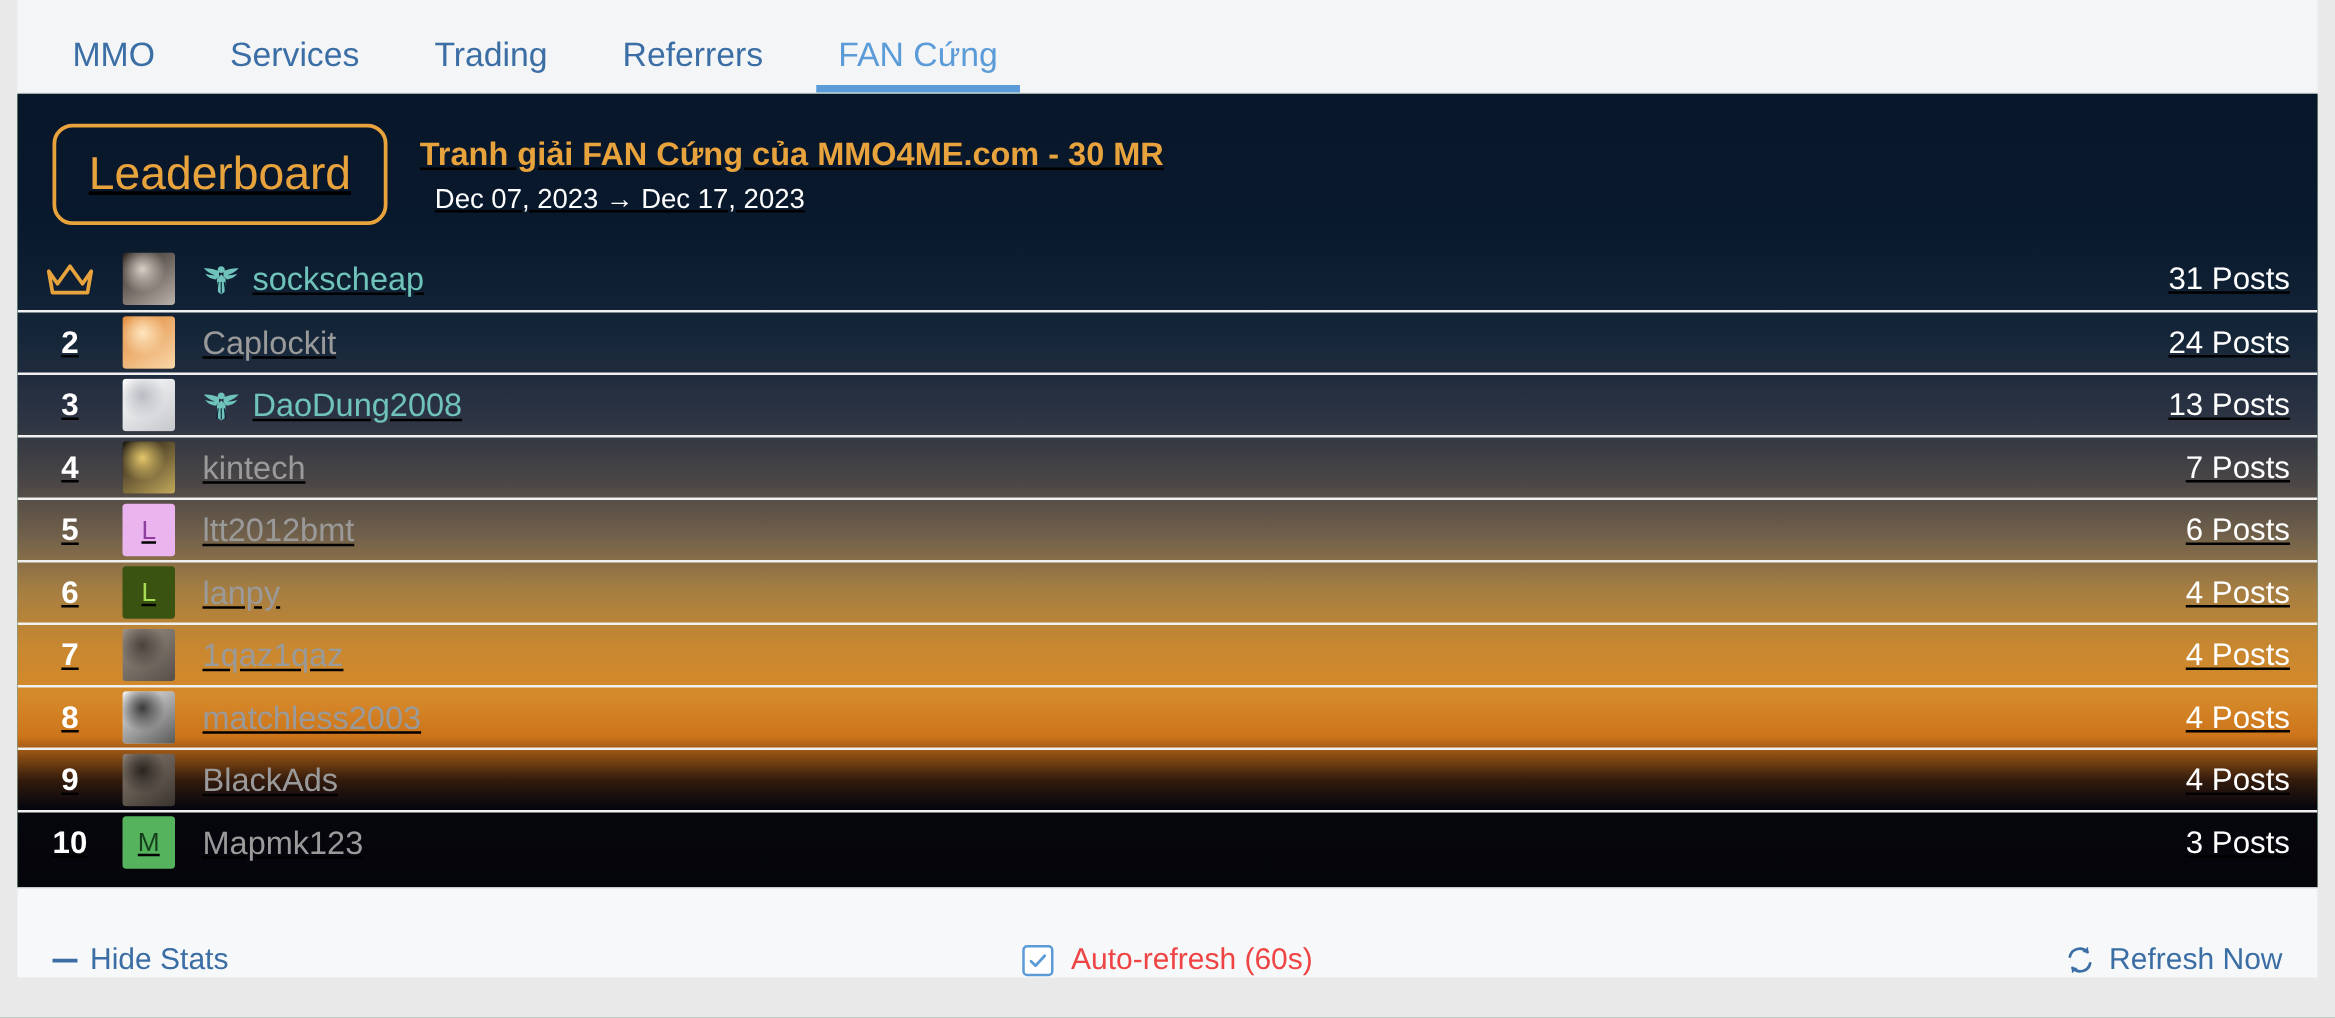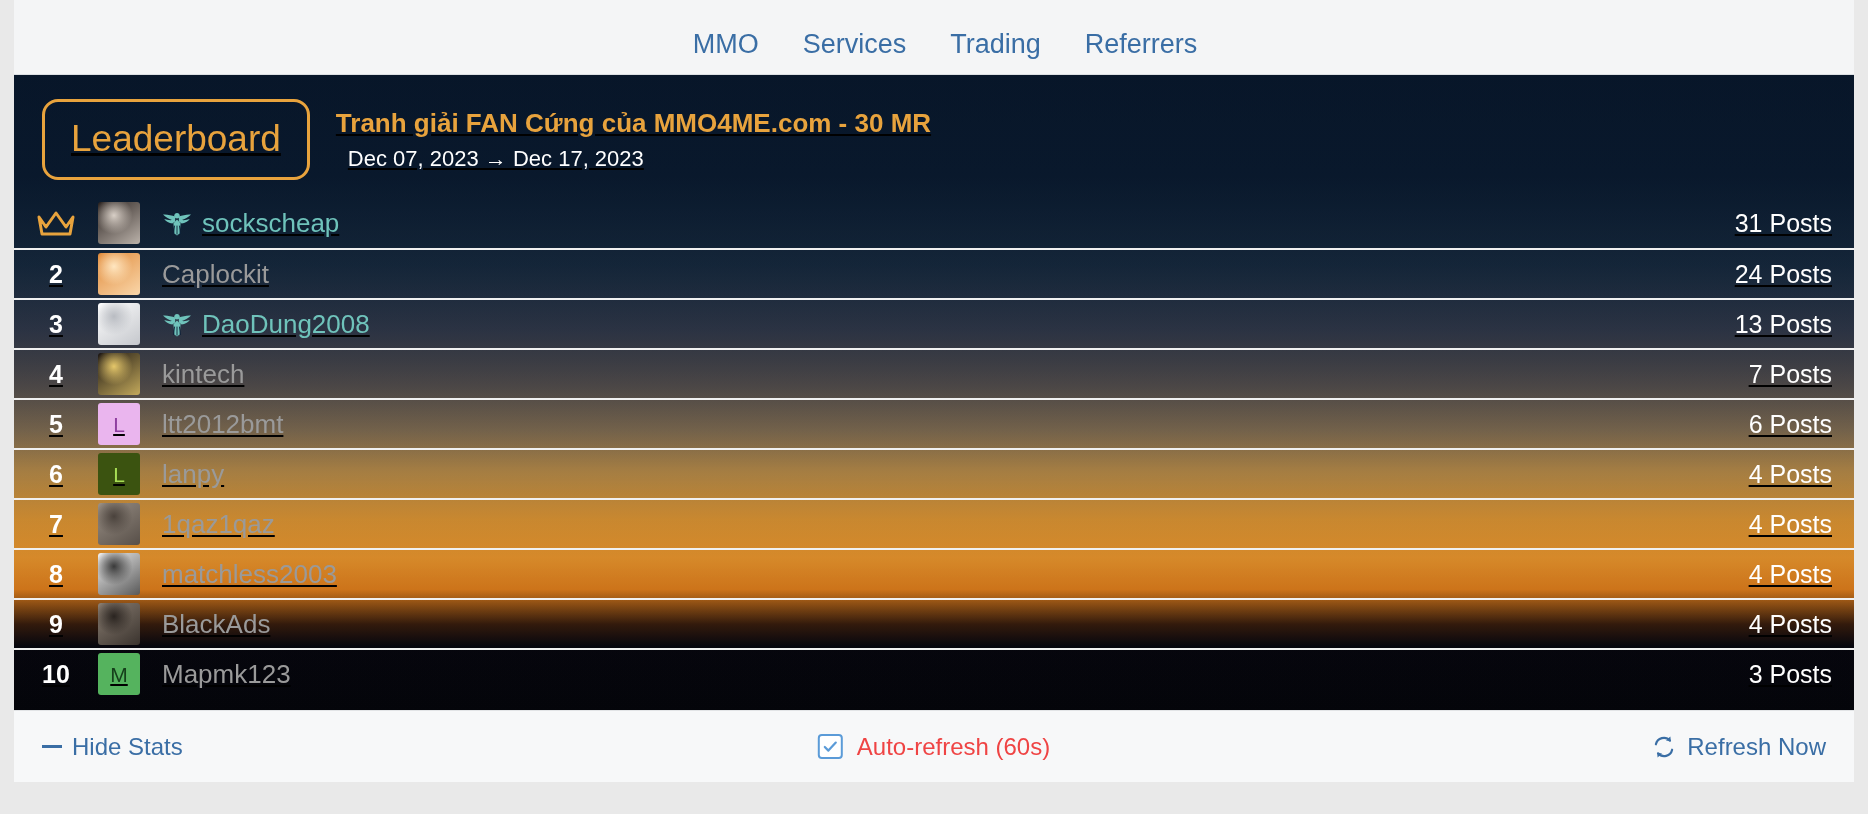--- a/index.html
+++ b/index.html
@@ -17,22 +17,21 @@
   }
 
   
   .tabbar {
     height: 75px;
     background: #f4f5f6;
     border-bottom: 1px solid #dcdfe2;
     display: flex;
     align-items: flex-end;
     padding-left: 22px;
-    gap: 0px;
-    justify-content: center;
+    gap: 16px;
   }
   .tab {
     font-size: 27px;
     color: #3a6ea5;
     padding: 0 22px 16px 22px;
     position: relative;
     cursor: pointer;
     white-space: nowrap;
     line-height: 1;
   }
@@ -155,21 +154,21 @@
     white-space: nowrap;
   }
   .wing { flex: none; display: block; }
 
   
   .footer {
     height: 72px;
     background: #f7f8f9;
     border-top: 1px solid #e2e4e6;
     display: flex;
-    align-items: center;
+    align-items: flex-end;
     padding: 0 28px;
     position: relative;
   }
   .f-left, .f-right {
     display: flex; align-items: center; gap: 10px;
     color: #3a6ea5;
     font-size: 24px;
     cursor: pointer;
     white-space: nowrap;
   }
@@ -200,20 +199,21 @@
 </head>
 <body>
 
 <div class="page">
 
   <div class="tabbar" id="tabbar">
       <div class="tab">MMO</div>
       <div class="tab">Services</div>
       <div class="tab">Trading</div>
       <div class="tab">Referrers</div>
+      <div class="tab active">FAN Cứng</div>
     </div>
 
   <div class="board">
     <div class="bg"></div>
     <div class="bgtint"></div>
     <div class="board-inner">
 
       <div class="bhead">
         <div class="lb-badge">Leaderboard</div>
         <div class="htext">

